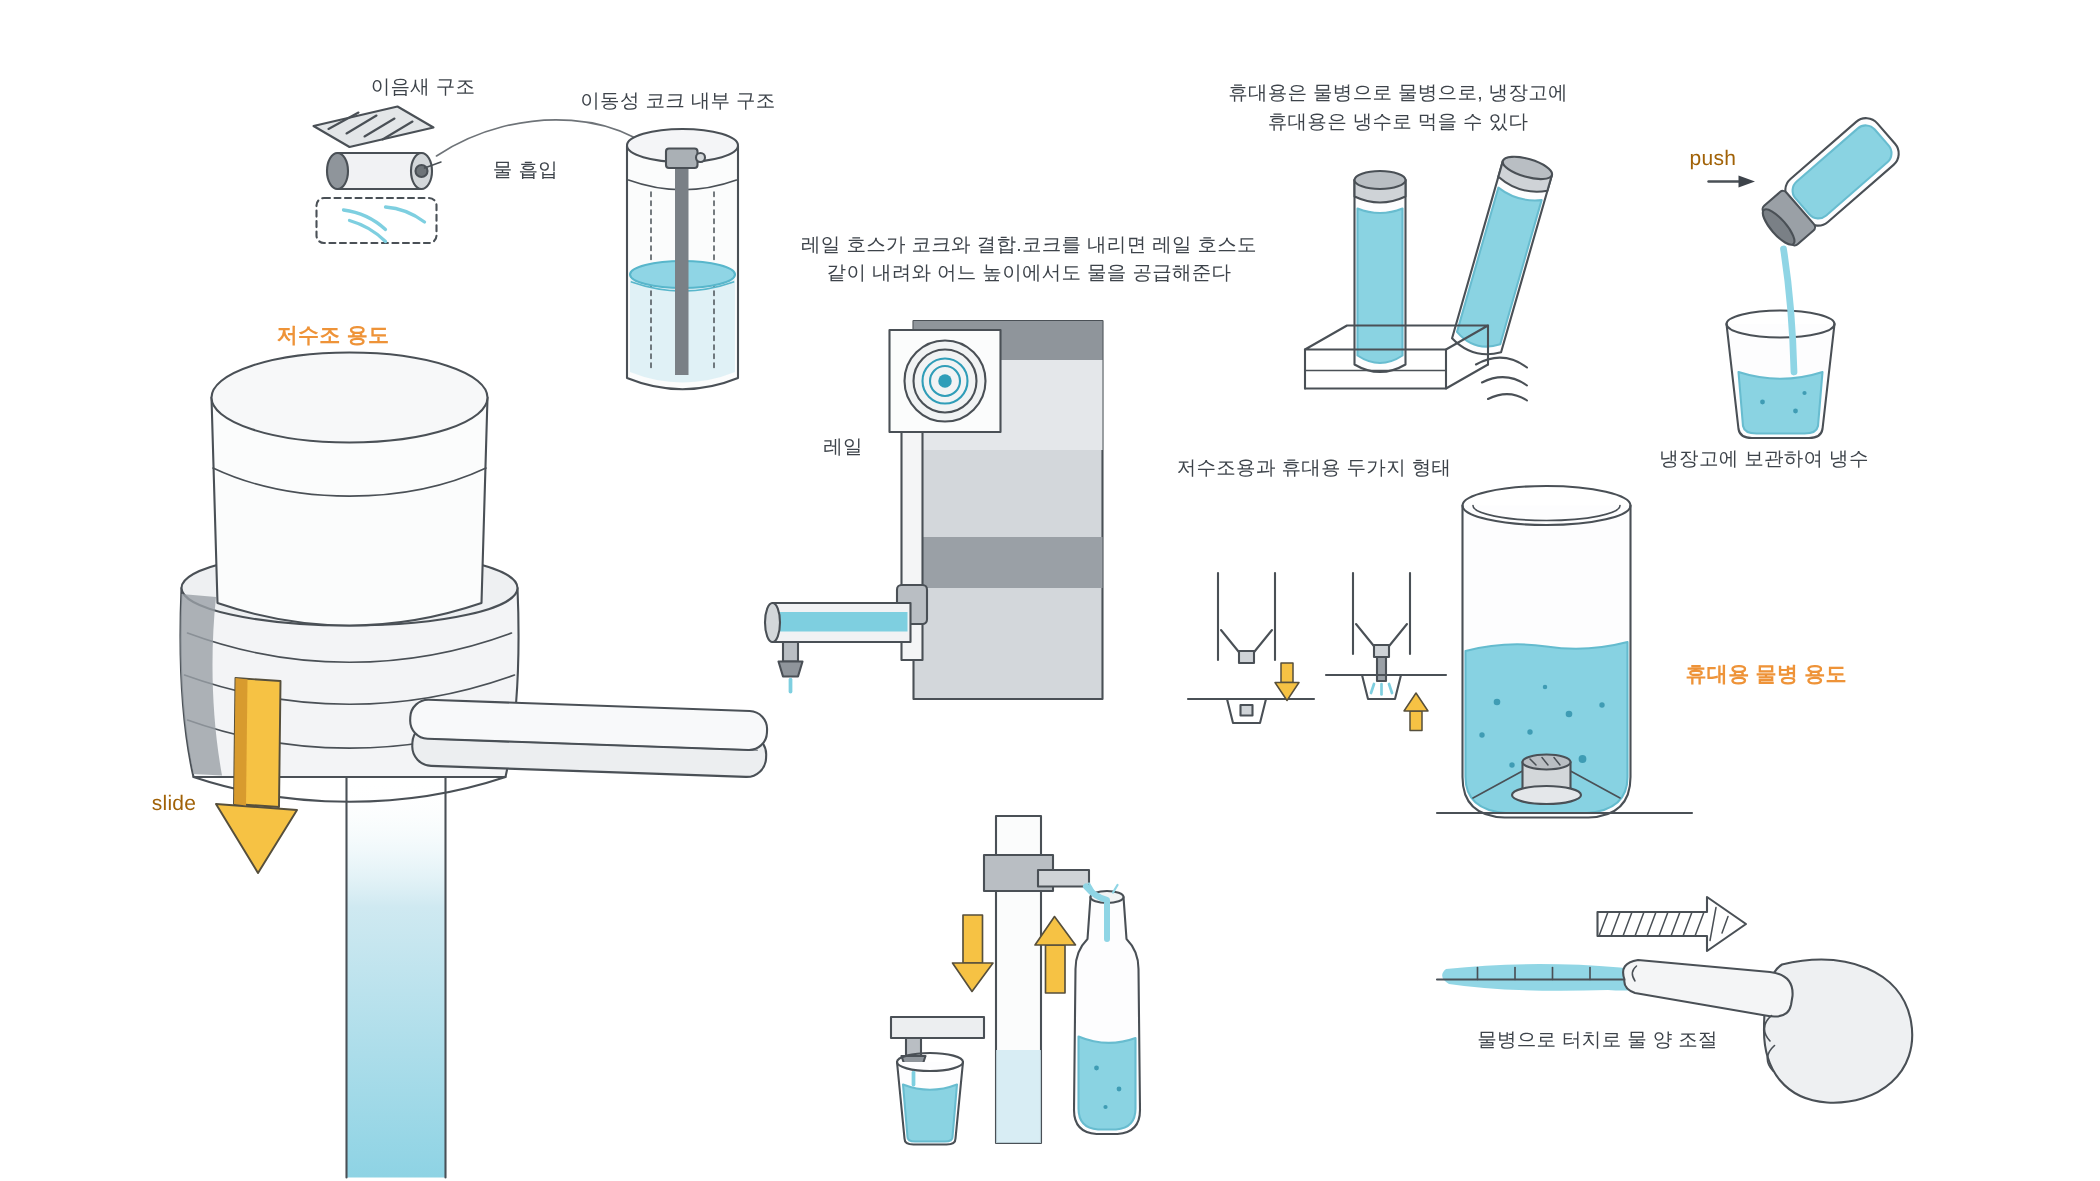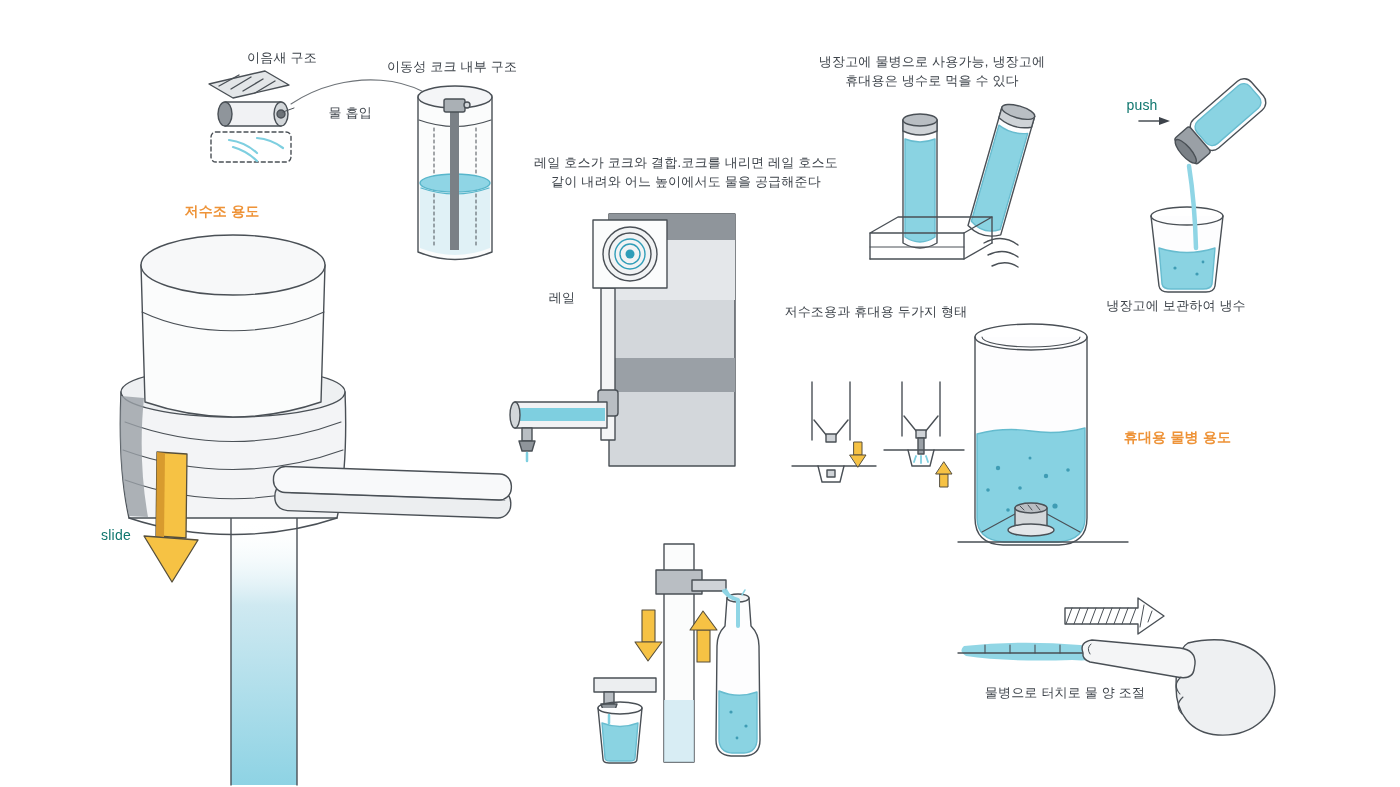--- a/index.html
+++ b/index.html
@@ -2,22 +2,22 @@
 <html><head>
 <meta charset="utf-8">
 <style>
   html,body{margin:0;padding:0;background:#ffffff;}
   .canvas{position:relative;width:1400px;height:787px;background:#ffffff;overflow:hidden;
           font-family:Liberation Sans, sans-serif;padding-left:17px;}
   svg{position:absolute;overflow:visible;}
   .gs{stroke:#4a5056;fill:none;stroke-linecap:round;stroke-linejoin:round;stroke-width:1.4px;}
   .label{position:absolute;color:#3d434a;font-size:13px;line-height:19px;text-align:center;
          letter-spacing:0.2px;white-space:nowrap;}
-  .label.orange{color:#ee9338;font-size:14px;font-weight:700;}
-  .label.latin{font-size:14px;color:#0f766e;}
+  .label.orange{color:#ee9338;font-size:14px;font-weight:700;margin-top:12px;}
+  .label.latin{font-size:14px;color:#a16207;}
   .label.left{text-align:right;}
 </style>
 </head>
 <body>
 
 <div class="canvas">
 
   <svg style="left:55px;top:220px" width="460" height="567" viewBox="0 0 460 567">
     <defs>
       <linearGradient id="gradCol" x1="0" y1="0" x2="0" y2="1">
@@ -330,21 +330,21 @@
 
   <div class="label" style="left:526px;top:153px;width:320px">
     <div>레일 호스가 코크와 결합.코크를 내리면 레일 호스도</div>
     <div>같이 내려와 어느 높이에서도 물을 공급해준다</div>
   </div>
 
   <div class="label" style="left:532px;top:288px;width:60px">레일</div>
   <div class="label" style="left:726px;top:302px;width:300px">저수조용과 휴대용 두가지 형태</div>
 
   <div class="label" style="left:780px;top:52px;width:304px">
-    <div>냉장고에 물병으로 사용가능, 냉장고에</div>
+    <div>휴대용은 물병으로 물병으로, 냉장고에</div>
     <div>휴대용은 냉수로 먹을 수 있다</div>
   </div>
 
   <div class="label latin" style="left:1117px;top:96px;width:50px">push</div>
   <div class="label" style="left:1076px;top:296px;width:200px">냉장고에 보관하여 냉수</div>
   <div class="label orange" style="left:1095px;top:428px;width:165px">휴대용 물병 용도</div>
   <div class="label latin" style="left:86px;top:526px;width:60px">slide</div>
 
 
   <div class="label" style="left:945px;top:683px;width:240px">물병으로 터치로 물 양 조절</div>

